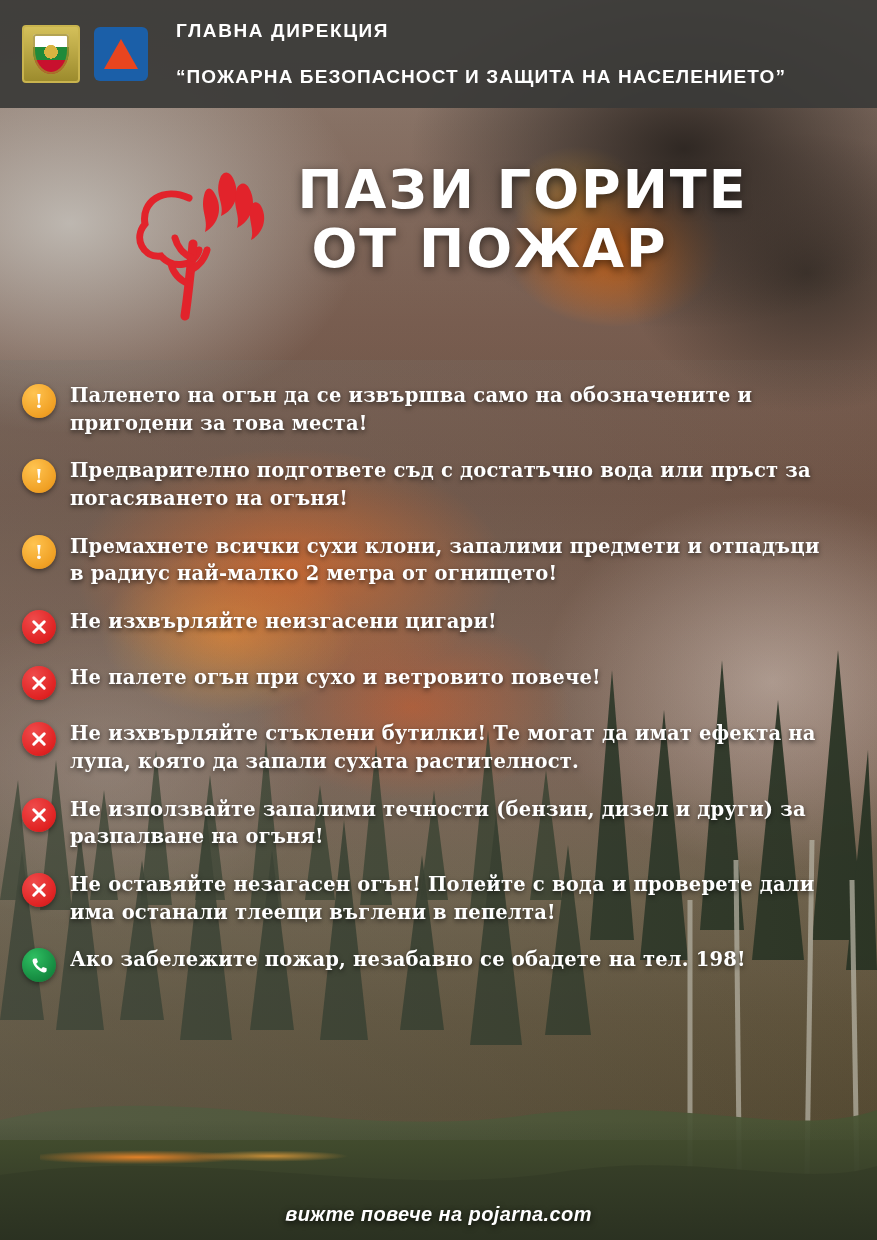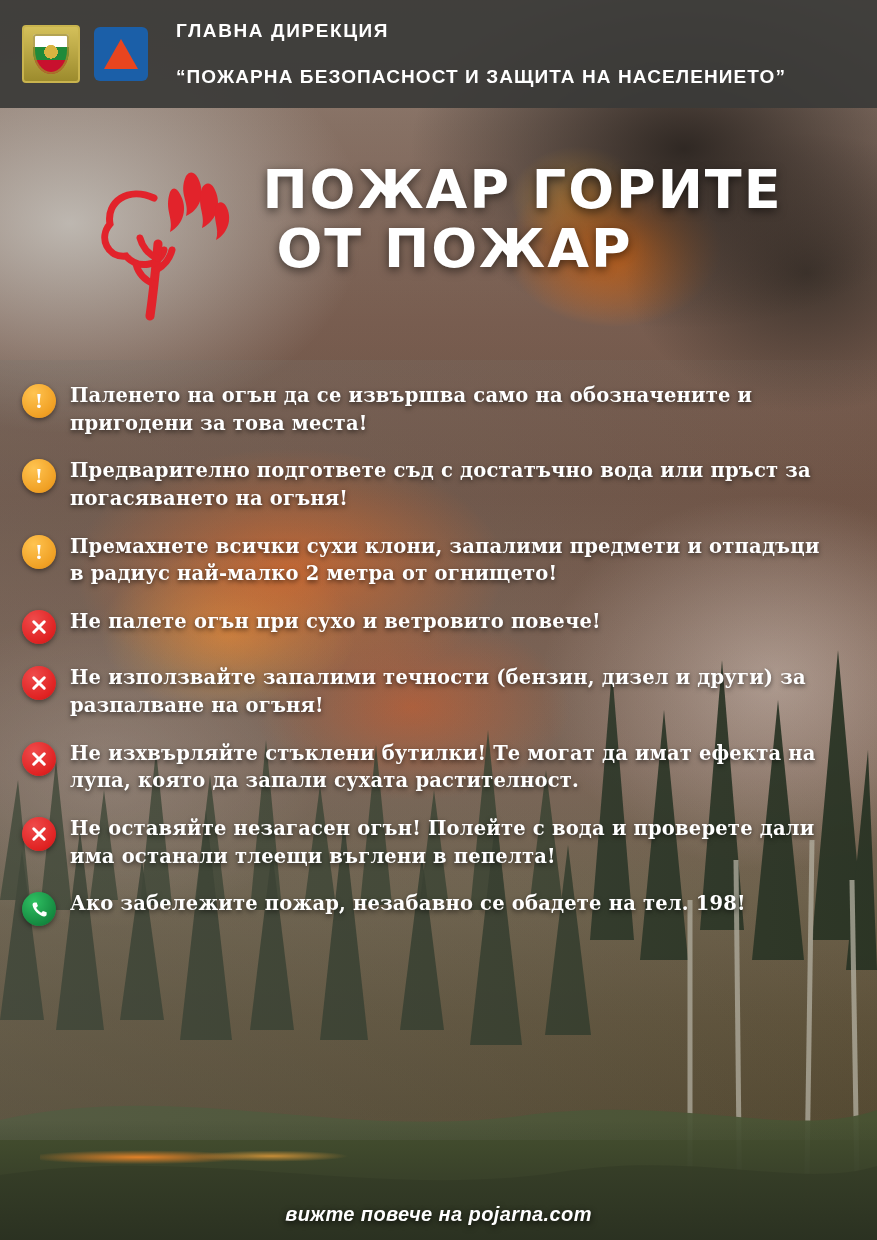--- a/index.html
+++ b/index.html
@@ -329,21 +329,21 @@
         <g fill="#e2232b">
 
           <path d="M92 18 C84 36 96 44 92 58 C106 52 112 36 104 20 C101 14 96 12 92 18 Z"></path>
           <path d="M108 30 C102 48 112 56 108 70 C124 62 128 44 120 30 C117 24 111 24 108 30 Z"></path>
           <path d="M76 34 C70 52 80 60 76 74 C90 66 94 50 86 36 C83 30 79 28 76 34 Z"></path>
           <path d="M122 48 C118 62 126 70 122 82 C136 74 138 58 132 48 C129 43 124 43 122 48 Z"></path>
         </g>
       </svg>
     </div>
     <div class="title-text">
-      <div class="title-1">ПОЖАР ГОРИТЕ</div>
+      <div class="title-1">ПАЗИ ГОРИТЕ</div>
       <div class="title-2">ОТ ПОЖАР</div>
     </div>
   </div>
 
   <div class="rules">
 
     <div class="rule">
       <span class="icon warn">!</span>
       <span class="text">Паленето на огън да се извършва само на обозначените и пригодени за това места!</span>
     </div>
@@ -351,46 +351,54 @@
     <div class="rule">
       <span class="icon warn">!</span>
       <span class="text">Предварително подгответе съд с достатъчно вода или пръст за погасяването на огъня!</span>
     </div>
 
     <div class="rule">
       <span class="icon warn">!</span>
       <span class="text">Премахнете всички сухи клони, запалими предмети и отпадъци в радиус най-малко 2 метра от огнището!</span>
     </div>
 
-
     <div class="rule">
       <span class="icon deny">
         <svg viewBox="0 0 24 24">
             <path d="M5 5 L19 19 M19 5 L5 19" stroke="#fff" stroke-width="4" stroke-linecap="round" fill="none"></path>
           </svg>
       </span>
+      <span class="text">Не изхвърляйте неизгасени цигари!</span>
+    </div>
+
+    <div class="rule">
+      <span class="icon deny">
+        <svg viewBox="0 0 24 24">
+            <path d="M5 5 L19 19 M19 5 L5 19" stroke="#fff" stroke-width="4" stroke-linecap="round" fill="none"></path>
+          </svg>
+      </span>
       <span class="text">Не палете огън при сухо и ветровито повече!</span>
     </div>
 
     <div class="rule">
       <span class="icon deny">
         <svg viewBox="0 0 24 24">
             <path d="M5 5 L19 19 M19 5 L5 19" stroke="#fff" stroke-width="4" stroke-linecap="round" fill="none"></path>
           </svg>
       </span>
+      <span class="text">Не изхвърляйте стъклени бутилки! Те могат да имат ефекта на лупа, която да запали сухата растителност.</span>
+    </div>
+
+    <div class="rule">
+      <span class="icon deny">
+        <svg viewBox="0 0 24 24">
+            <path d="M5 5 L19 19 M19 5 L5 19" stroke="#fff" stroke-width="4" stroke-linecap="round" fill="none"></path>
+          </svg>
+      </span>
       <span class="text">Не използвайте запалими течности (бензин, дизел и други) за разпалване на огъня!</span>
-    </div>
-
-    <div class="rule">
-      <span class="icon deny">
-        <svg viewBox="0 0 24 24">
-            <path d="M5 5 L19 19 M19 5 L5 19" stroke="#fff" stroke-width="4" stroke-linecap="round" fill="none"></path>
-          </svg>
-      </span>
-      <span class="text">Не изхвърляйте стъклени бутилки! Те могат да имат ефекта на лупа, която да запали сухата растителност.</span>
     </div>
 
     <div class="rule">
       <span class="icon deny">
         <svg viewBox="0 0 24 24">
             <path d="M5 5 L19 19 M19 5 L5 19" stroke="#fff" stroke-width="4" stroke-linecap="round" fill="none"></path>
           </svg>
       </span>
       <span class="text">Не оставяйте незагасен огън! Полейте с вода и проверете дали има останали тлеещи въглени в пепелта!</span>
     </div>

